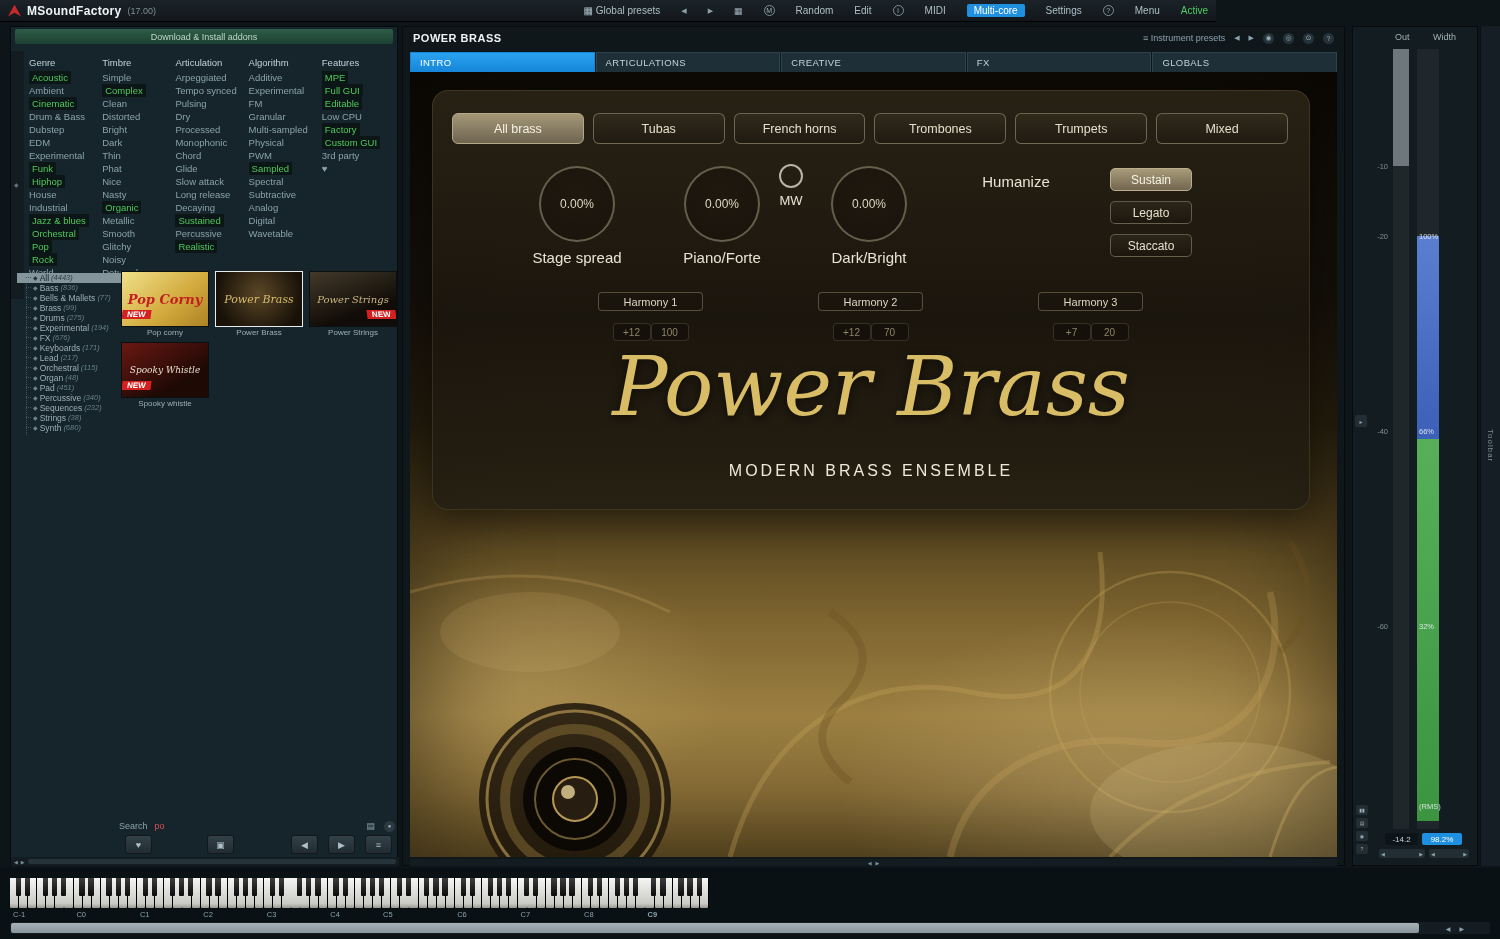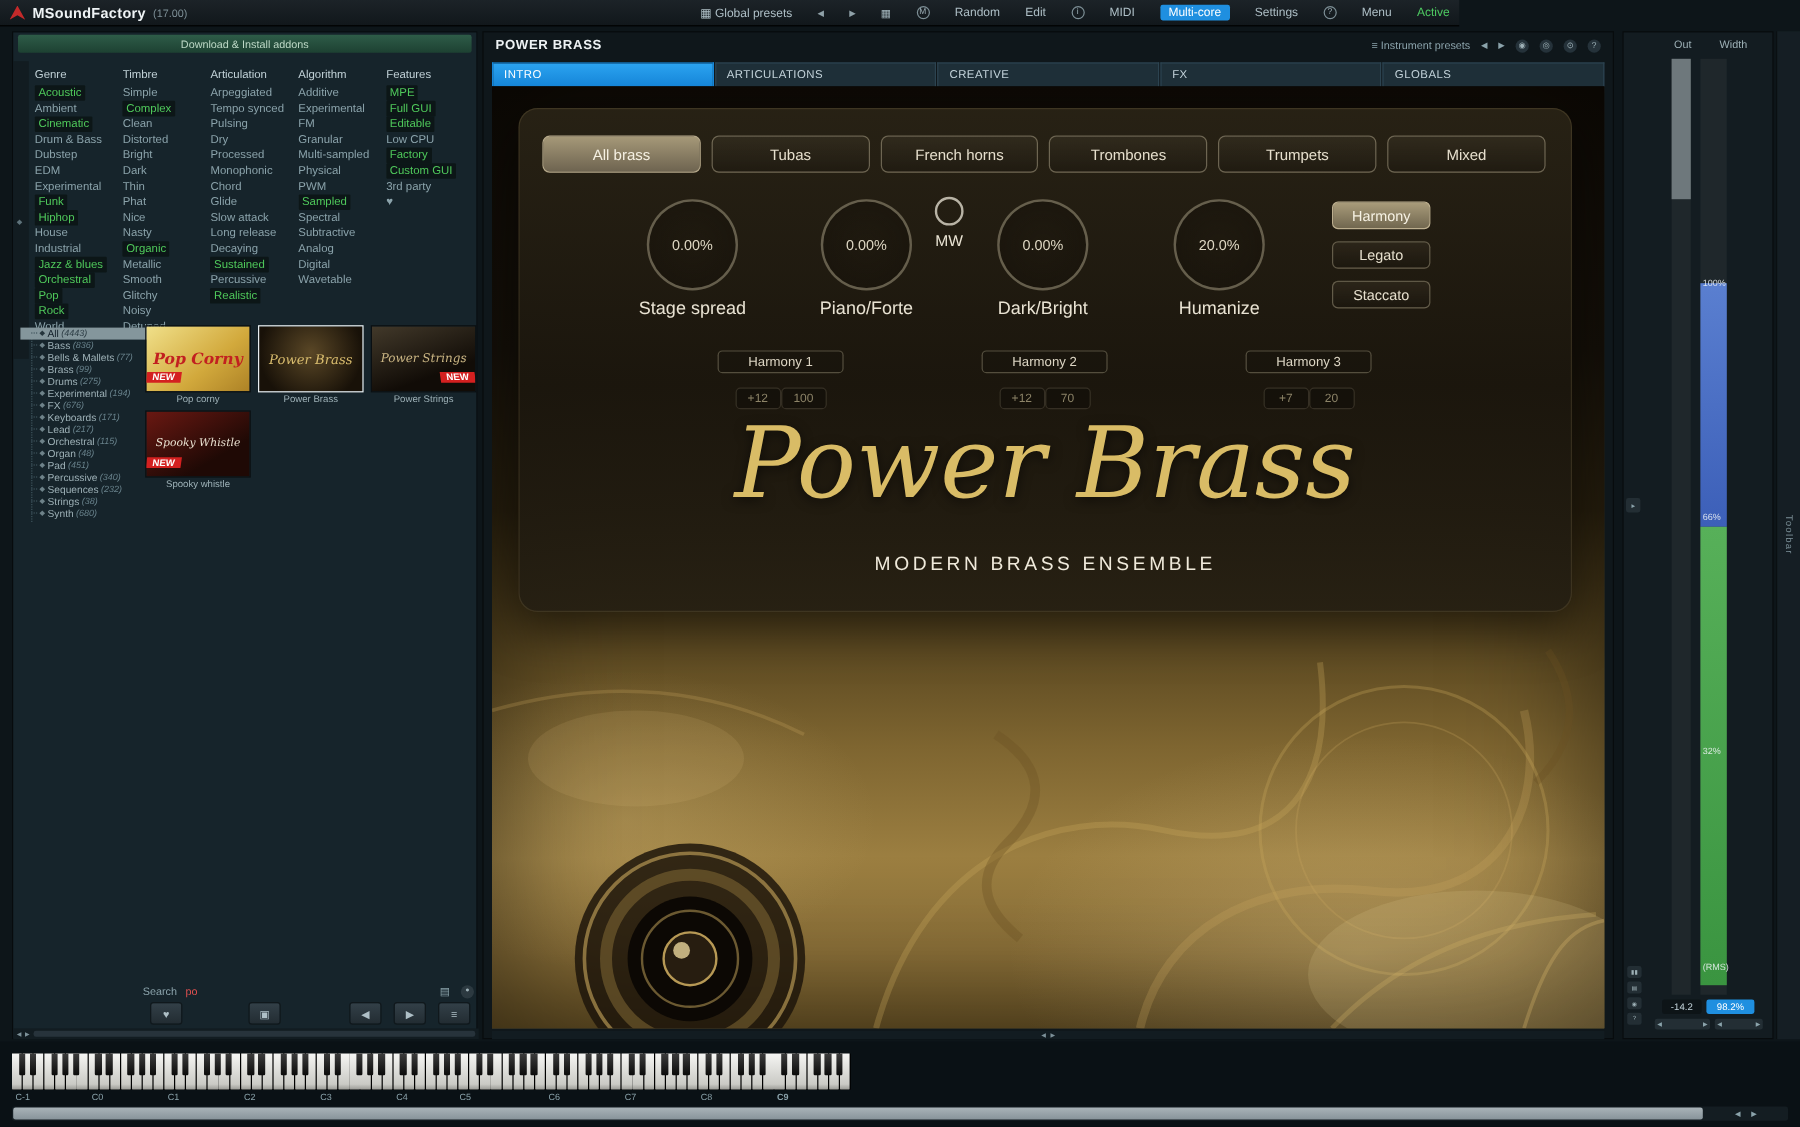--- a/index.html
+++ b/index.html
@@ -441,21 +441,21 @@
             <div class="sec-btn">French horns</div>
             <div class="sec-btn">Trombones</div>
             <div class="sec-btn">Trumpets</div>
             <div class="sec-btn">Mixed</div>
           </div>
         <div class="mwknob">
           <div class="mwring"></div>
           <div class="mwlabel">MW</div>
         </div>
         <div class="art-col">
-            <div class="art-btn sel">Harmony</div>
+            <div class="art-btn sel">Sustain</div>
             <div class="art-btn">Legato</div>
             <div class="art-btn">Staccato</div>
           </div>
         <div class="script-title">Power Brass</div>
         <div class="subtitle">MODERN BRASS ENSEMBLE</div>
       <div class="knob k1">
             <div class="kring">
               <span class="kval">0.00%</span>
             </div>
             <div class="klabel">Stage spread</div>
@@ -466,23 +466,20 @@
             </div>
             <div class="klabel">Piano/Forte</div>
           </div>
           <div class="knob k3">
             <div class="kring">
               <span class="kval">0.00%</span>
             </div>
             <div class="klabel">Dark/Bright</div>
           </div>
           <div class="knob k4">
-            <div class="kring">
-              <span class="kval">20.0%</span>
-            </div>
             <div class="klabel">Humanize</div>
           </div>
           <div class="harmony h1">
             <div class="h-btn">Harmony 1</div>
             <div class="h-vals">
               <div class="h-box">+12</div>
               <div class="h-box">100</div>
             </div>
           </div>
           <div class="harmony h2">
@@ -503,20 +500,26 @@
     </div>
     <div class="main-hscroll">
       <span>◀</span>
       <span>▶</span>
     </div>
   </section>
 
   <aside id="meters">
     <span class="m-label out">Out</span>
     <span class="m-label width">Width</span>
+    <div class="out-scale">
+        <span class="mtick" style="top: 15%;">-10</span>
+        <span class="mtick" style="top: 24%;">-20</span>
+        <span class="mtick" style="top: 49%;">-40</span>
+        <span class="mtick" style="top: 74%;">-60</span>
+      </div>
     <div class="out-track">
         <div class="out-top"></div>
       </div>
     <div class="width-track">
       <div class="w-blue"></div>
       <div class="w-green"></div>
     </div>
     <div class="width-scale">
         <span class="mtick" style="top: 24%;">100%</span>
         <span class="mtick" style="top: 49%;">66%</span>

